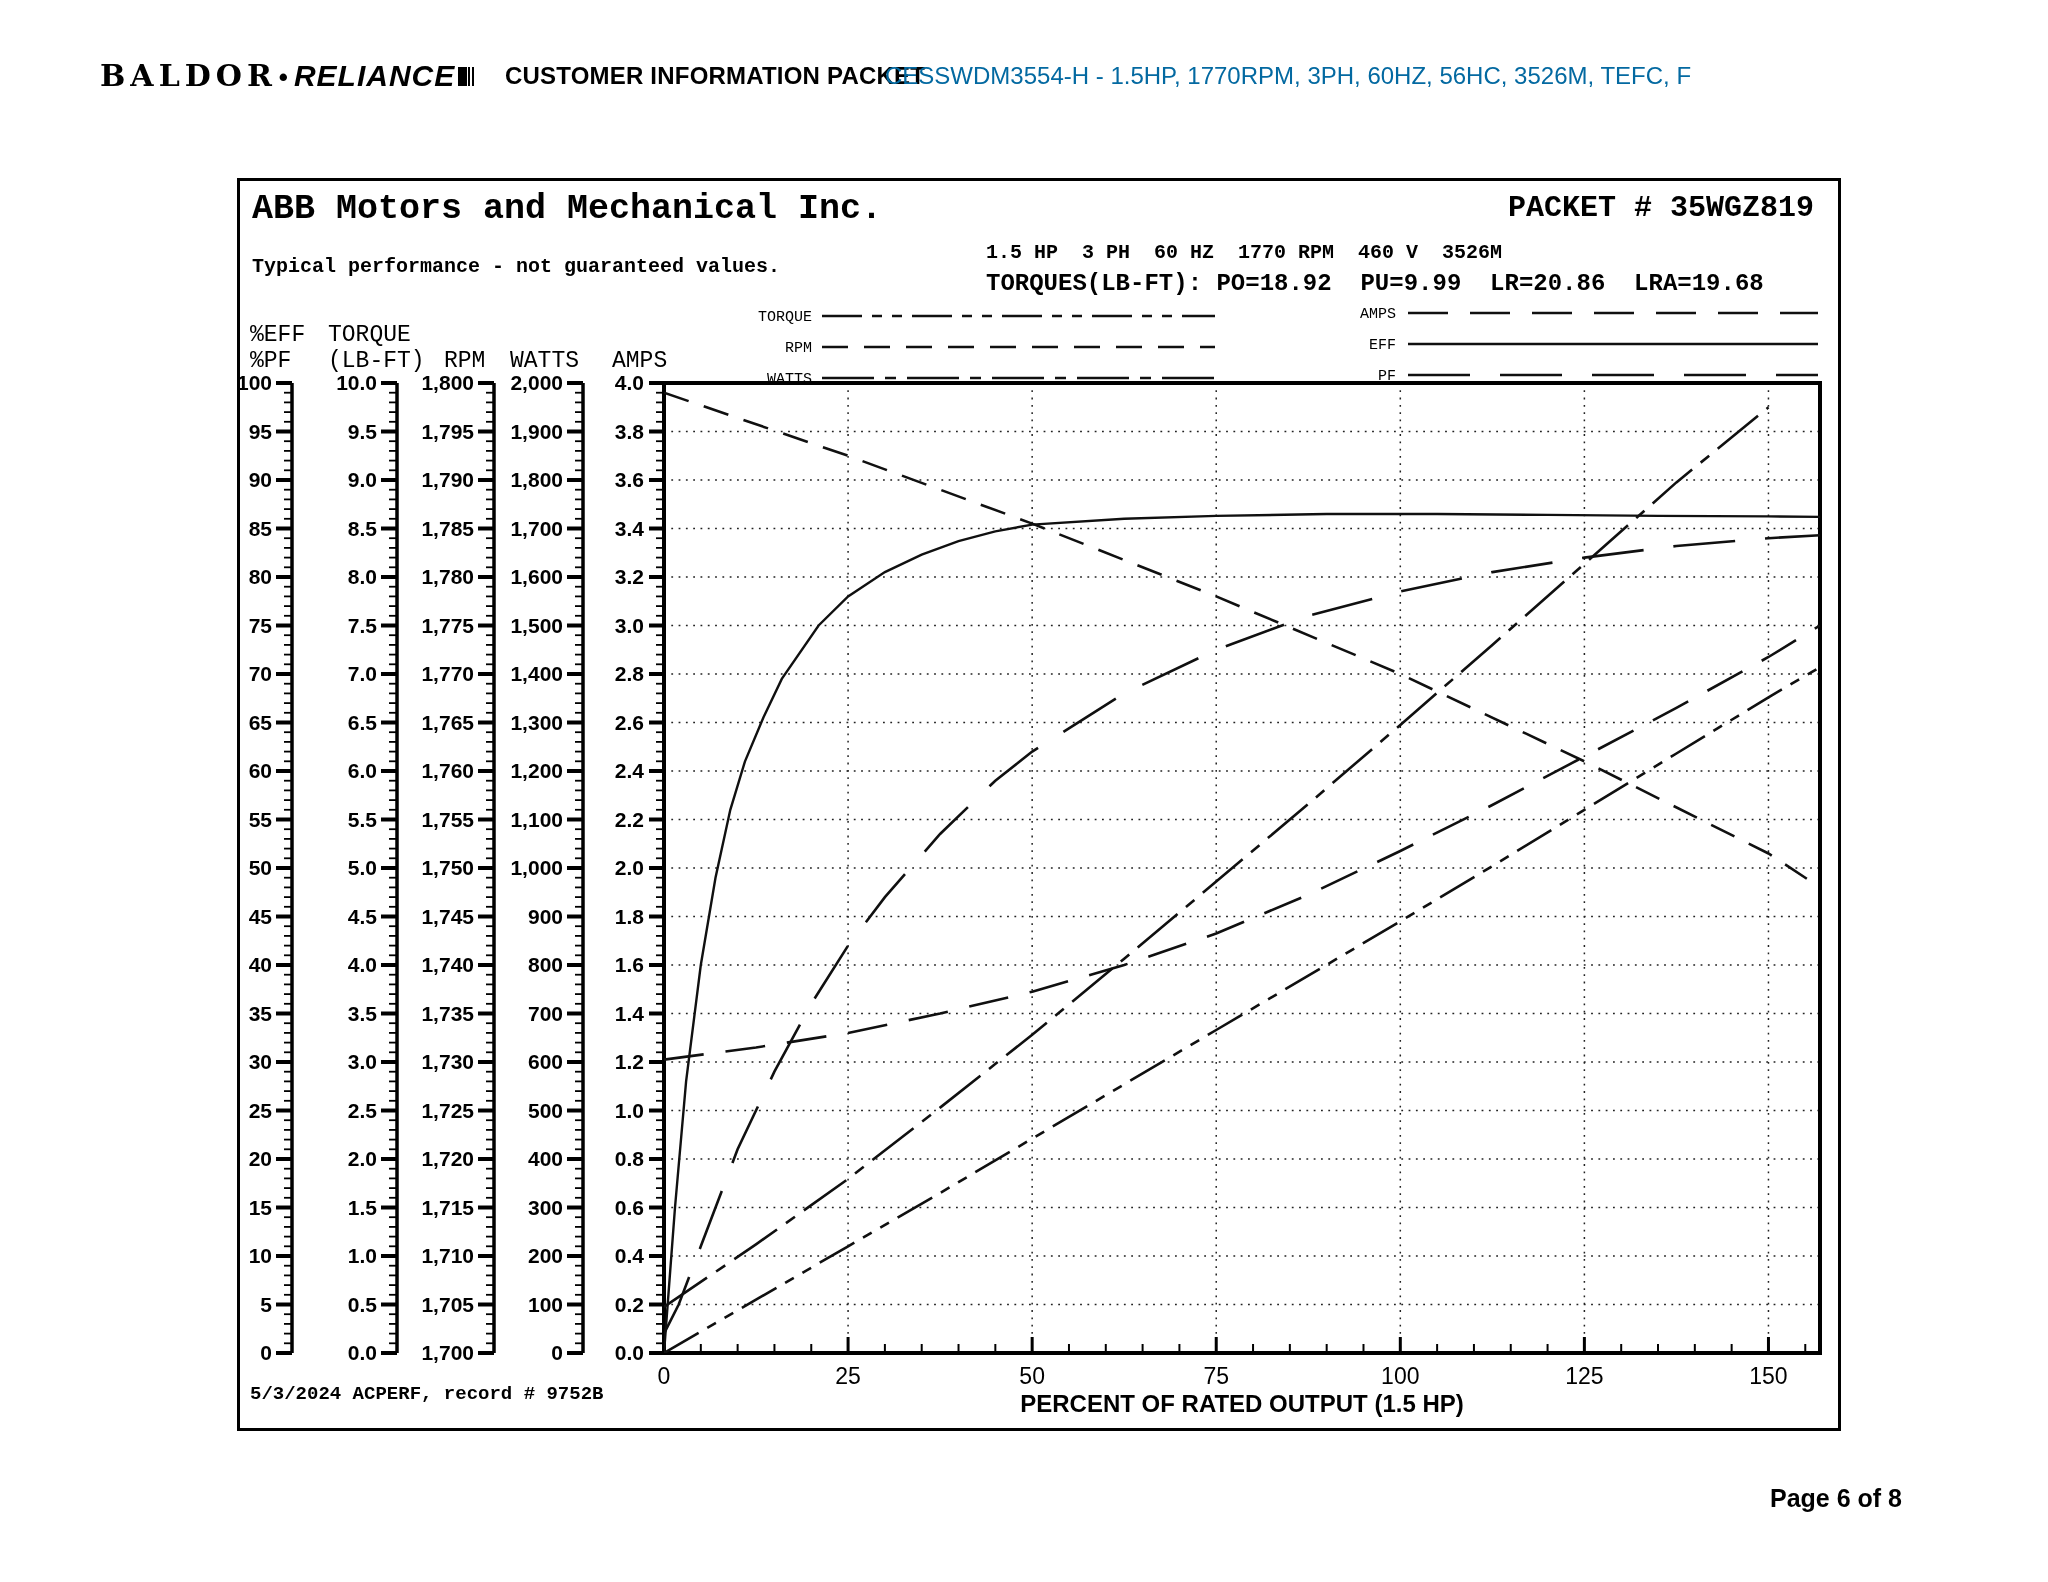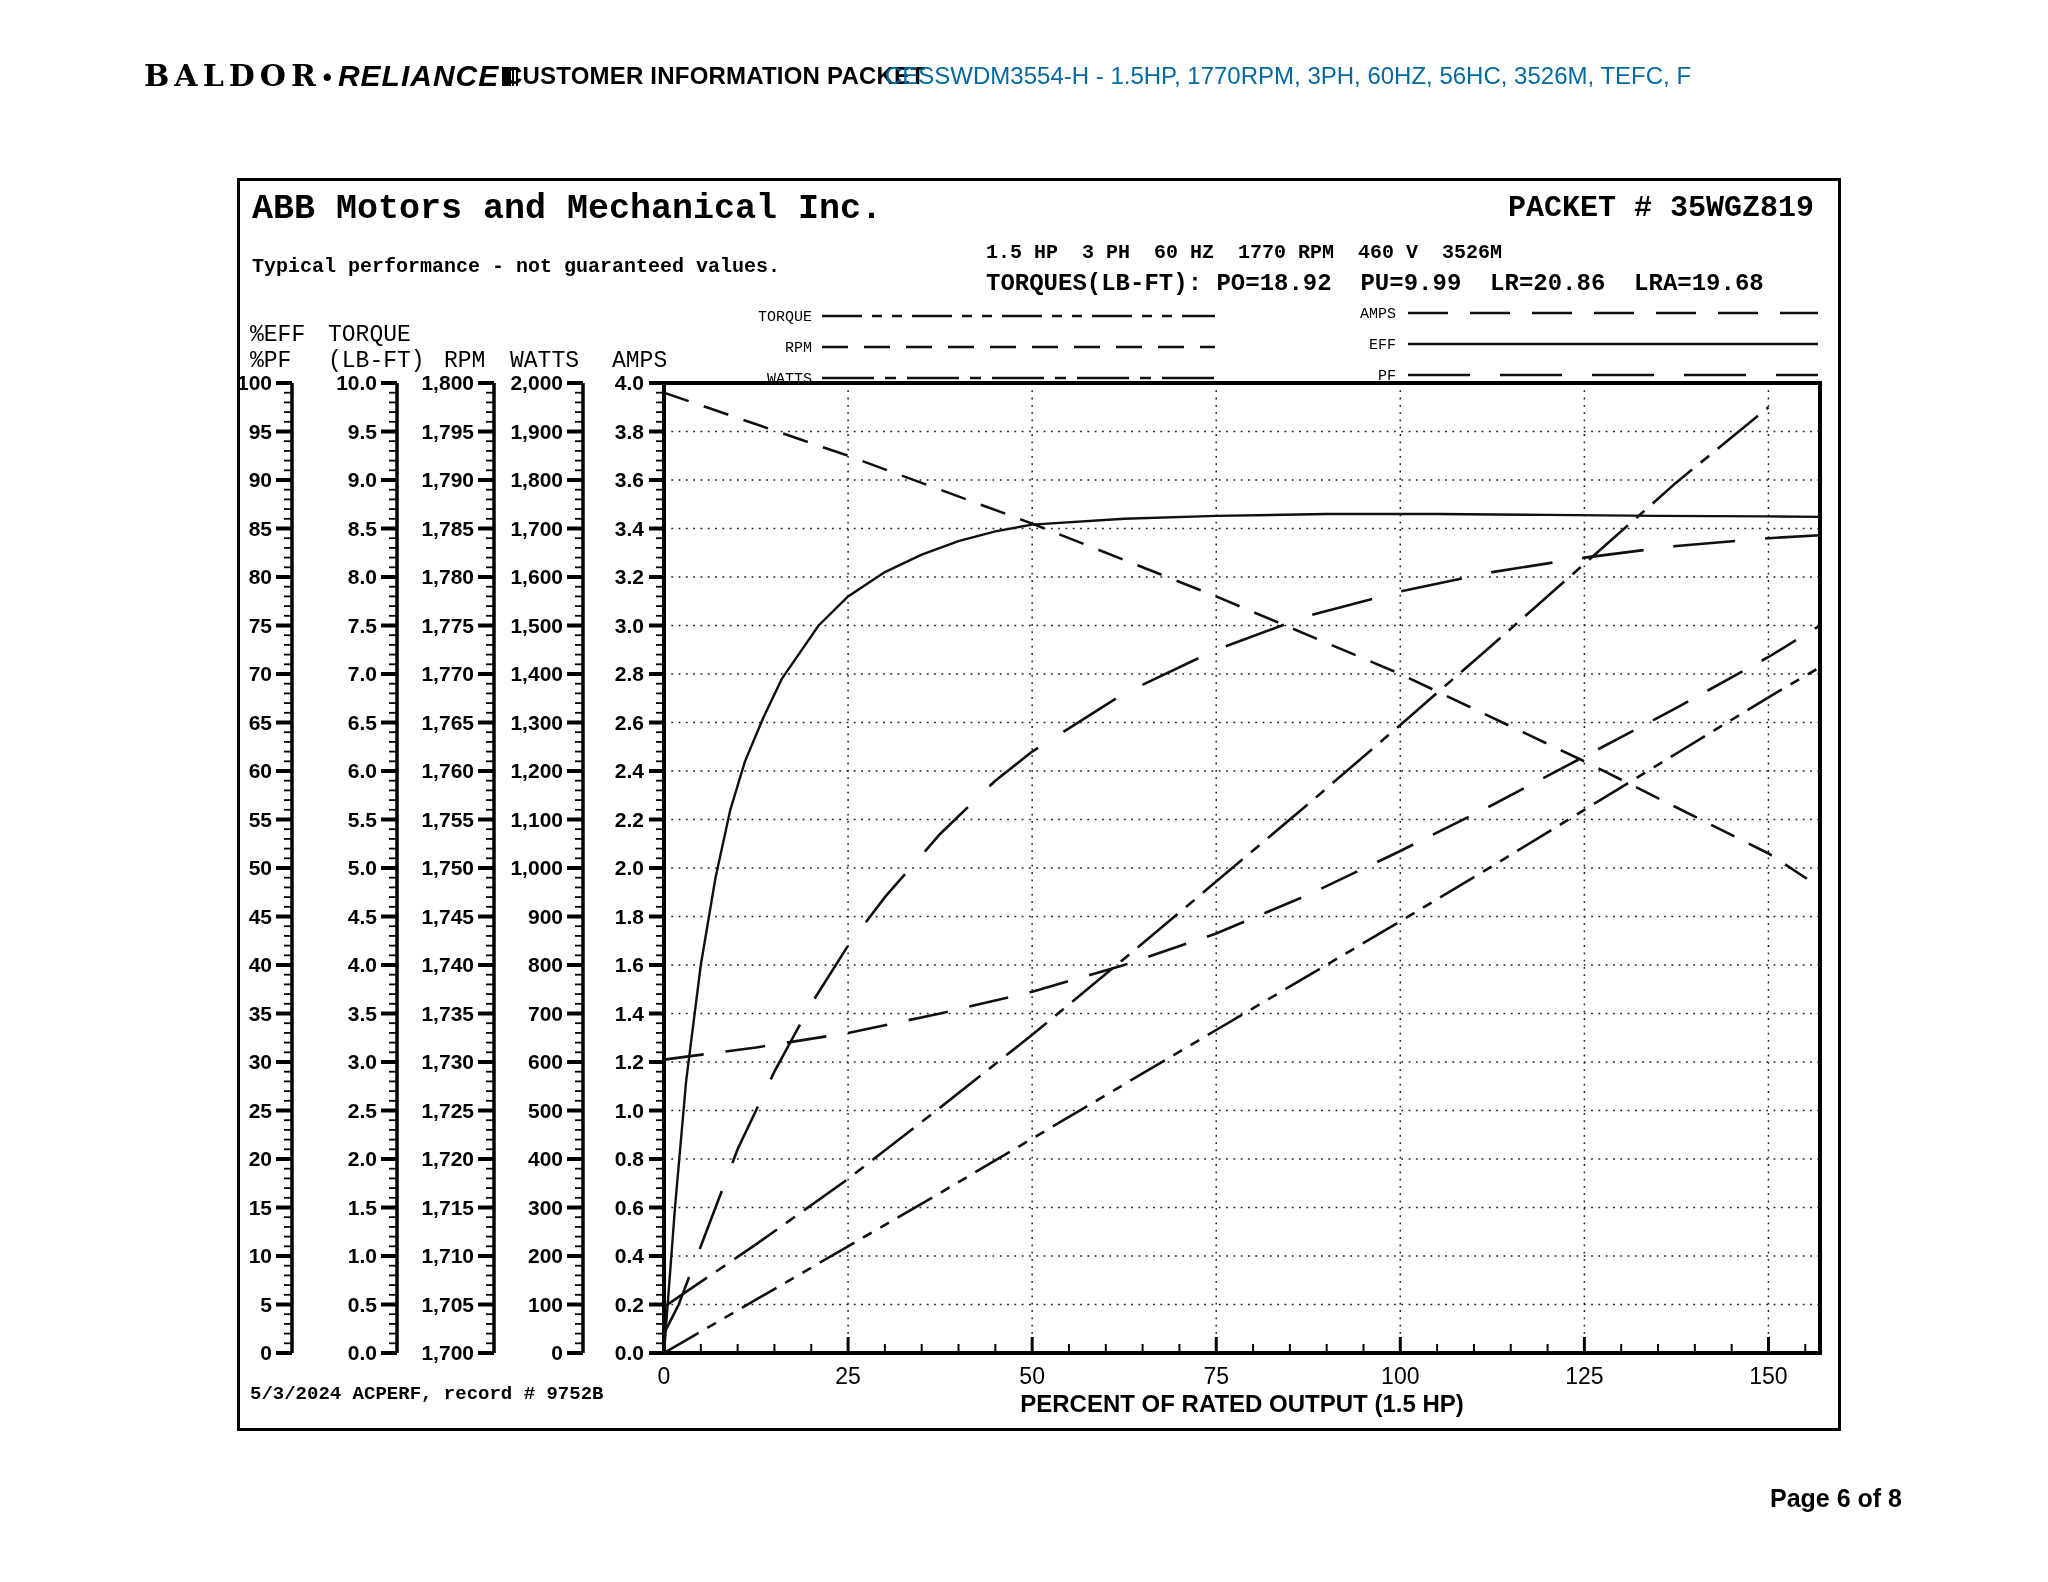--- a/index.html
+++ b/index.html
@@ -1,20 +1,20 @@
 <!DOCTYPE html>
 <html><head>
 <meta charset="utf-8">
 <style>
   html,body{margin:0;padding:0;background:#fff;}
   .page{position:relative;width:2048px;height:1582px;background:#fff;overflow:hidden;
         font-family:"Liberation Sans",sans-serif;color:#000;}
   
   .topbar{position:absolute;left:0;top:0;width:2048px;height:110px;}
-  .logo{position:absolute;left:100px;top:58px;white-space:nowrap;margin-left:44px;}
+  .logo{position:absolute;left:100px;top:58px;white-space:nowrap;}
   .lb{font-family:"DejaVu Serif","Liberation Serif",serif;font-weight:700;font-size:30px;
       letter-spacing:5px;}
   .ldot{font-size:26px;font-weight:700;margin:0 6px 0 2px;}
   .lr{font-family:"Liberation Sans",sans-serif;font-weight:700;font-style:italic;font-size:30px;
       letter-spacing:1px;}
   .lmark{display:inline-block;width:16px;height:19px;margin-left:3px;vertical-align:baseline;
       background:linear-gradient(90deg,#000 0 55%,#fff 55% 64%,#000 64% 78%,#fff 78% 85%,#000 85% 100%);}
   .doc-title{position:absolute;left:505px;top:62px;font-size:24px;font-weight:700;letter-spacing:.2px;}
   .product-code{position:absolute;left:885px;top:62px;font-size:24px;font-weight:400;color:#0369a1;}
   

